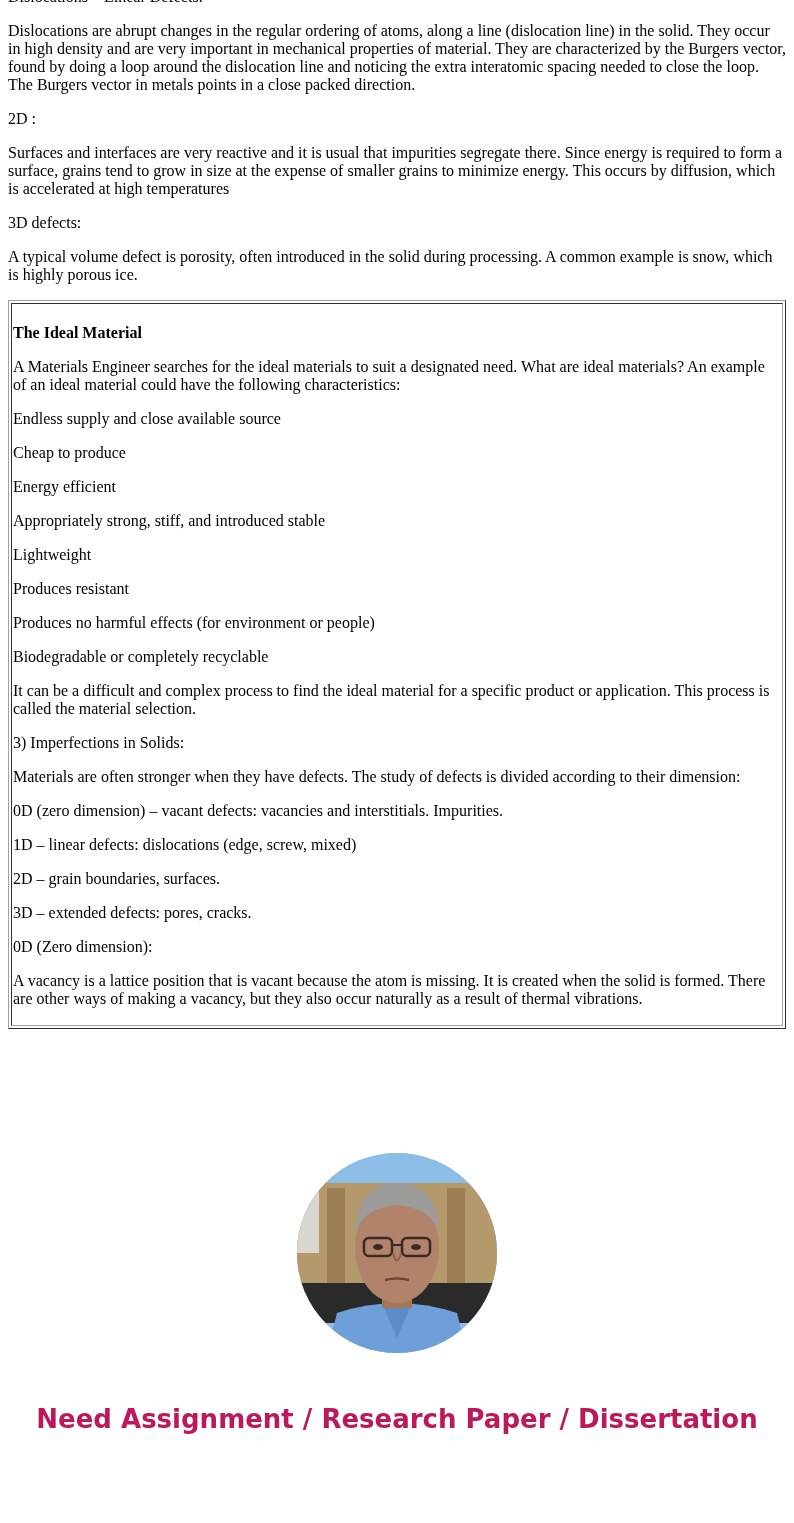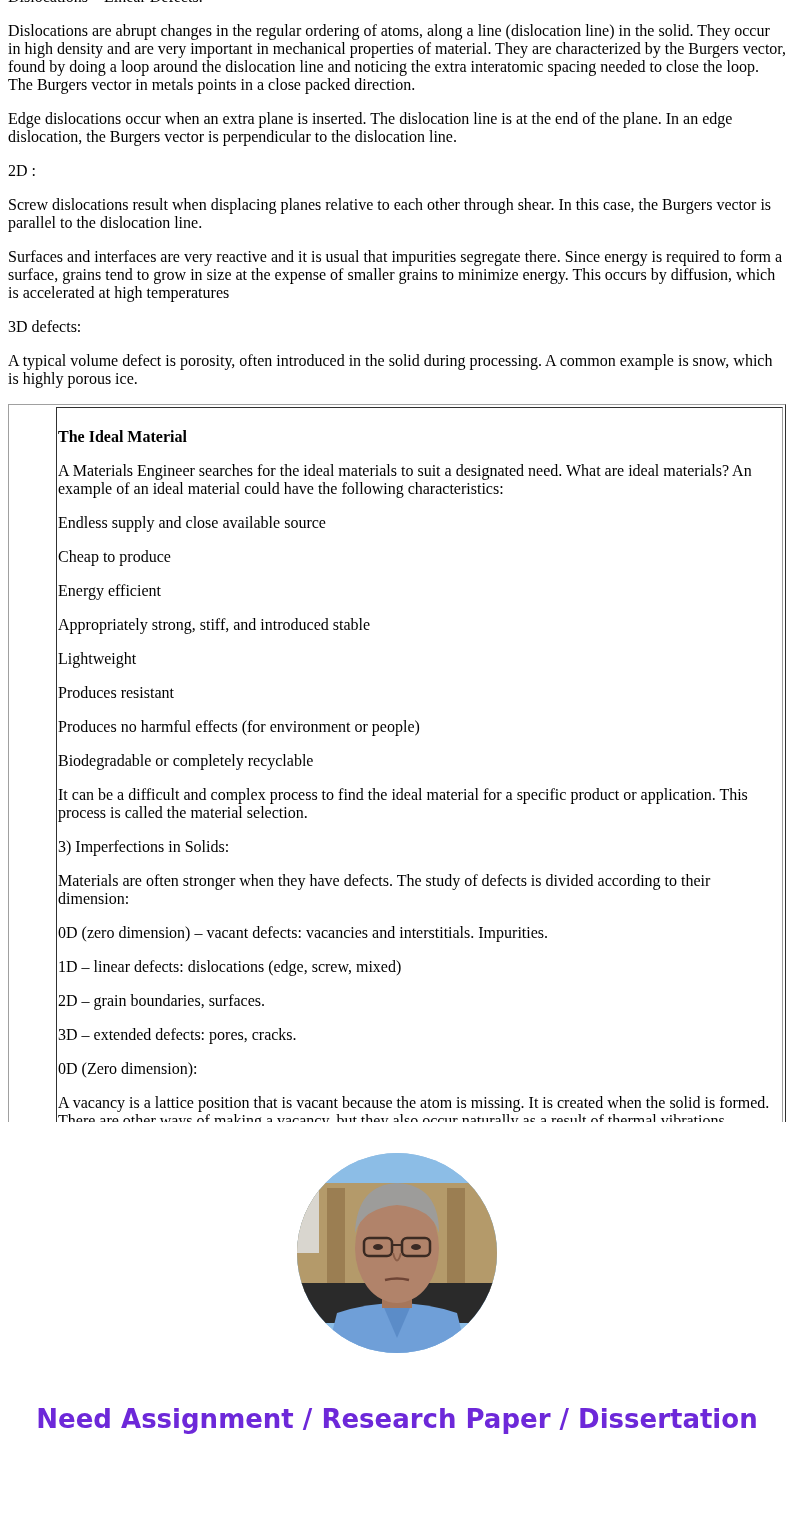--- a/index.html
+++ b/index.html
@@ -29,21 +29,20 @@
     .doc-inner p { margin: 0 0 16px 0; }
     table.answer {
       width: 778px;
       border-collapse: separate;
       border-spacing: 2px;
       border-top: 1px solid #a0a0a0;
       border-left: 1px solid #a0a0a0;
       border-right: 1px solid #303030;
       border-bottom: 1px solid #303030;
       margin: 0;
-      padding-left: 45px;
     }
     table.answer td {
       padding: 1px;
       border-top: 1px solid #303030;
       border-left: 1px solid #303030;
       border-right: 1px solid #a0a0a0;
       border-bottom: 1px solid #a0a0a0;
       vertical-align: top;
     }
     table.answer td p { margin: 16px 0; }
@@ -67,35 +66,33 @@
     }
     .avatar svg { display: block; }
     .promo-text {
       position: absolute;
       left: 0; top: 282px;
       width: 794px;
       font-family: "DejaVu Sans", sans-serif;
       font-weight: bold;
       font-size: 26px;
       line-height: 30px;
-      color: #6d28d9;
+      color: #be185d;
       text-align: center;
     }
     .promo-text div { margin: 0; }
   </style>
 </head>
 <body>
 
 <div class="doc-clip">
   <div class="doc-inner">
     <p>Dislocations—Linear Defects:</p>
     <p>Dislocations are abrupt changes in the regular ordering of atoms, along a line (dislocation line) in the solid. They occur in high density and are very important in mechanical properties of material. They are characterized by the Burgers vector, found by doing a loop around the dislocation line and noticing the extra interatomic spacing needed to close the loop. The Burgers vector in metals points in a close packed direction.</p>
-    <p>Edge dislocations occur when an extra plane is inserted. The dislocation line is at the end of the plane. In an edge dislocation, the Burgers vector is perpendicular to the dislocation line.</p>
     <p>2D :</p>
-    <p>Screw dislocations result when displacing planes relative to each other through shear. In this case, the Burgers vector is parallel to the dislocation line.</p>
     <p>Surfaces and interfaces are very reactive and it is usual that impurities segregate there. Since energy is required to form a surface, grains tend to grow in size at the expense of smaller grains to minimize energy. This occurs by diffusion, which is accelerated at high temperatures</p>
     <p>3D defects:</p>
     <p>A typical volume defect is porosity, often introduced in the solid during processing. A common example is snow, which is highly porous ice.</p>
 
     <table class="answer">
       <tbody>
           <tr>
         <td>
           <p class="title">The Ideal Material</p>
           <p>A Materials Engineer searches for the ideal materials to suit a designated need. What are ideal materials? An example of an ideal material could have the following characteristics:</p>

